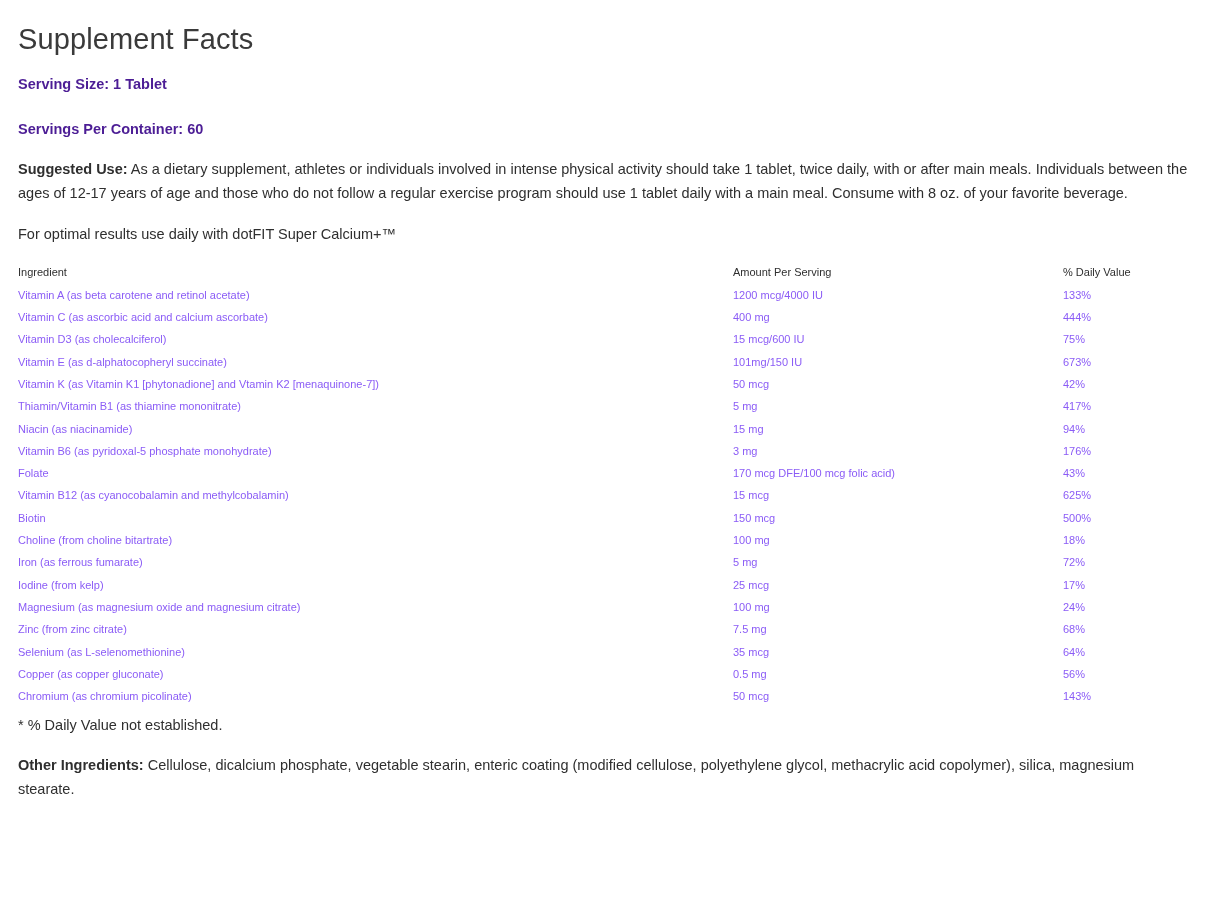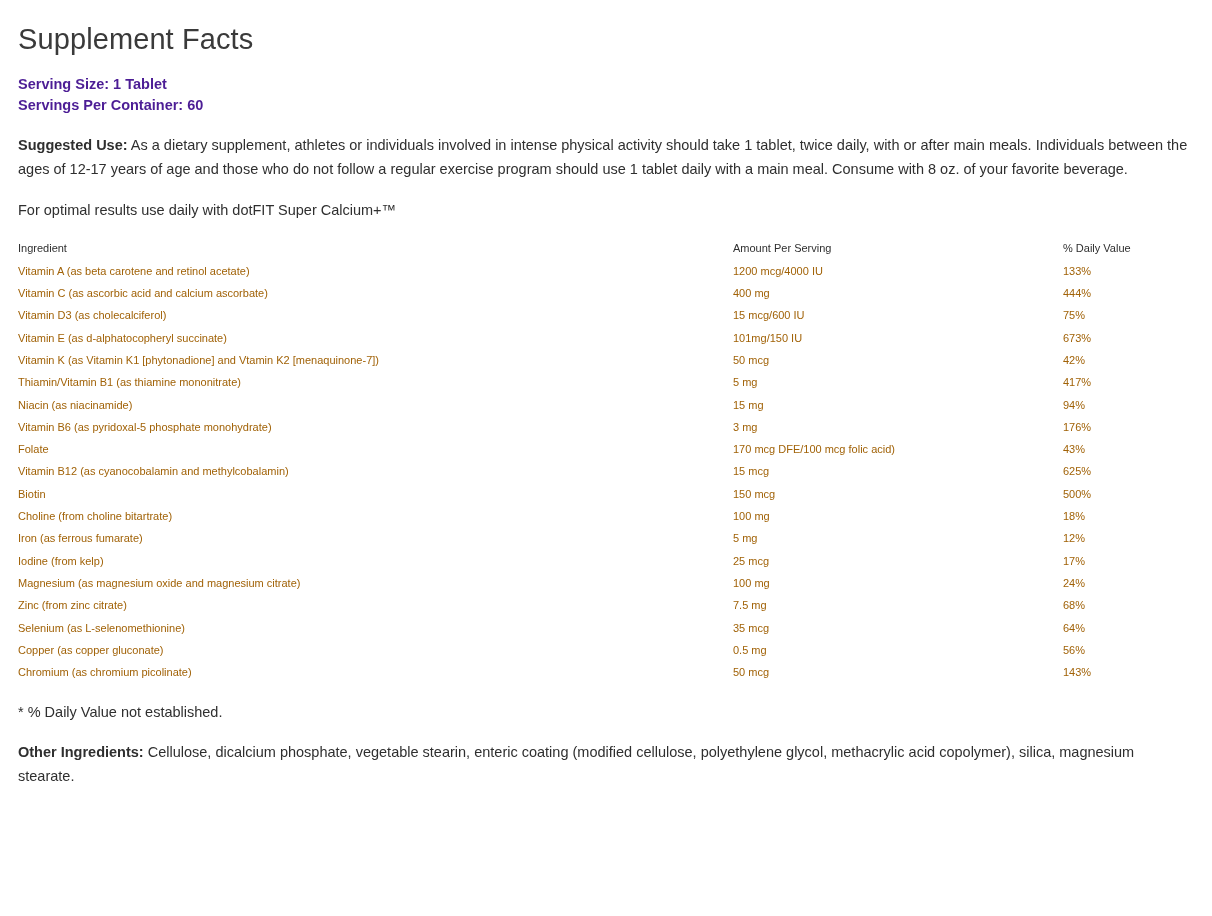--- a/index.html
+++ b/index.html
@@ -28,20 +28,21 @@
     margin: 8px 0 14px 0;
     letter-spacing: 0.1px;
   }
   .meta-line {
     margin: 0 0 0 0;
     font-size: 14.5px;
     color: #4c1d95;
     font-weight: bold;
   }
   .meta-line.second {
+    margin-top: 24px;
   }
   .para {
     margin-top: 18px;
     font-size: 14.5px;
     color: #2f2f2f;
     line-height: 1.62;
     max-width: 1176px;
   }
   .para b {
     font-weight: 700;
@@ -55,28 +56,28 @@
     font-size: 11px;
   }
   table.facts th {
     text-align: left;
     font-weight: 400;
     color: #2f2f2f;
     padding: 0 0 4px 0;
   }
   table.facts td {
     padding: 3.2px 0;
-    color: #a16207;
+    color: #8b5cf6;
     vertical-align: top;
   }
   .col-ing { width: 715px; }
   .col-amt { width: 330px; }
   .col-dv  { width: auto; }
   .footnote {
-    margin-top: 18px;
+    margin-top: 7px;
     font-size: 14.5px;
     color: #2f2f2f;
   }
   .tail {
     margin-top: 18px;
     font-size: 14.5px;
     line-height: 1.62;
     color: #2f2f2f;
     max-width: 1176px;
   }
@@ -161,21 +162,21 @@
           <td class="col-dv">500%</td>
         </tr>
         <tr>
           <td class="col-ing">Choline (from choline bitartrate)</td>
           <td class="col-amt">100 mg</td>
           <td class="col-dv">18%</td>
         </tr>
         <tr>
           <td class="col-ing">Iron (as ferrous fumarate)</td>
           <td class="col-amt">5 mg</td>
-          <td class="col-dv">12%</td>
+          <td class="col-dv">72%</td>
         </tr>
         <tr>
           <td class="col-ing">Iodine (from kelp)</td>
           <td class="col-amt">25 mcg</td>
           <td class="col-dv">17%</td>
         </tr>
         <tr>
           <td class="col-ing">Magnesium (as magnesium oxide and magnesium citrate)</td>
           <td class="col-amt">100 mg</td>
           <td class="col-dv">24%</td>

